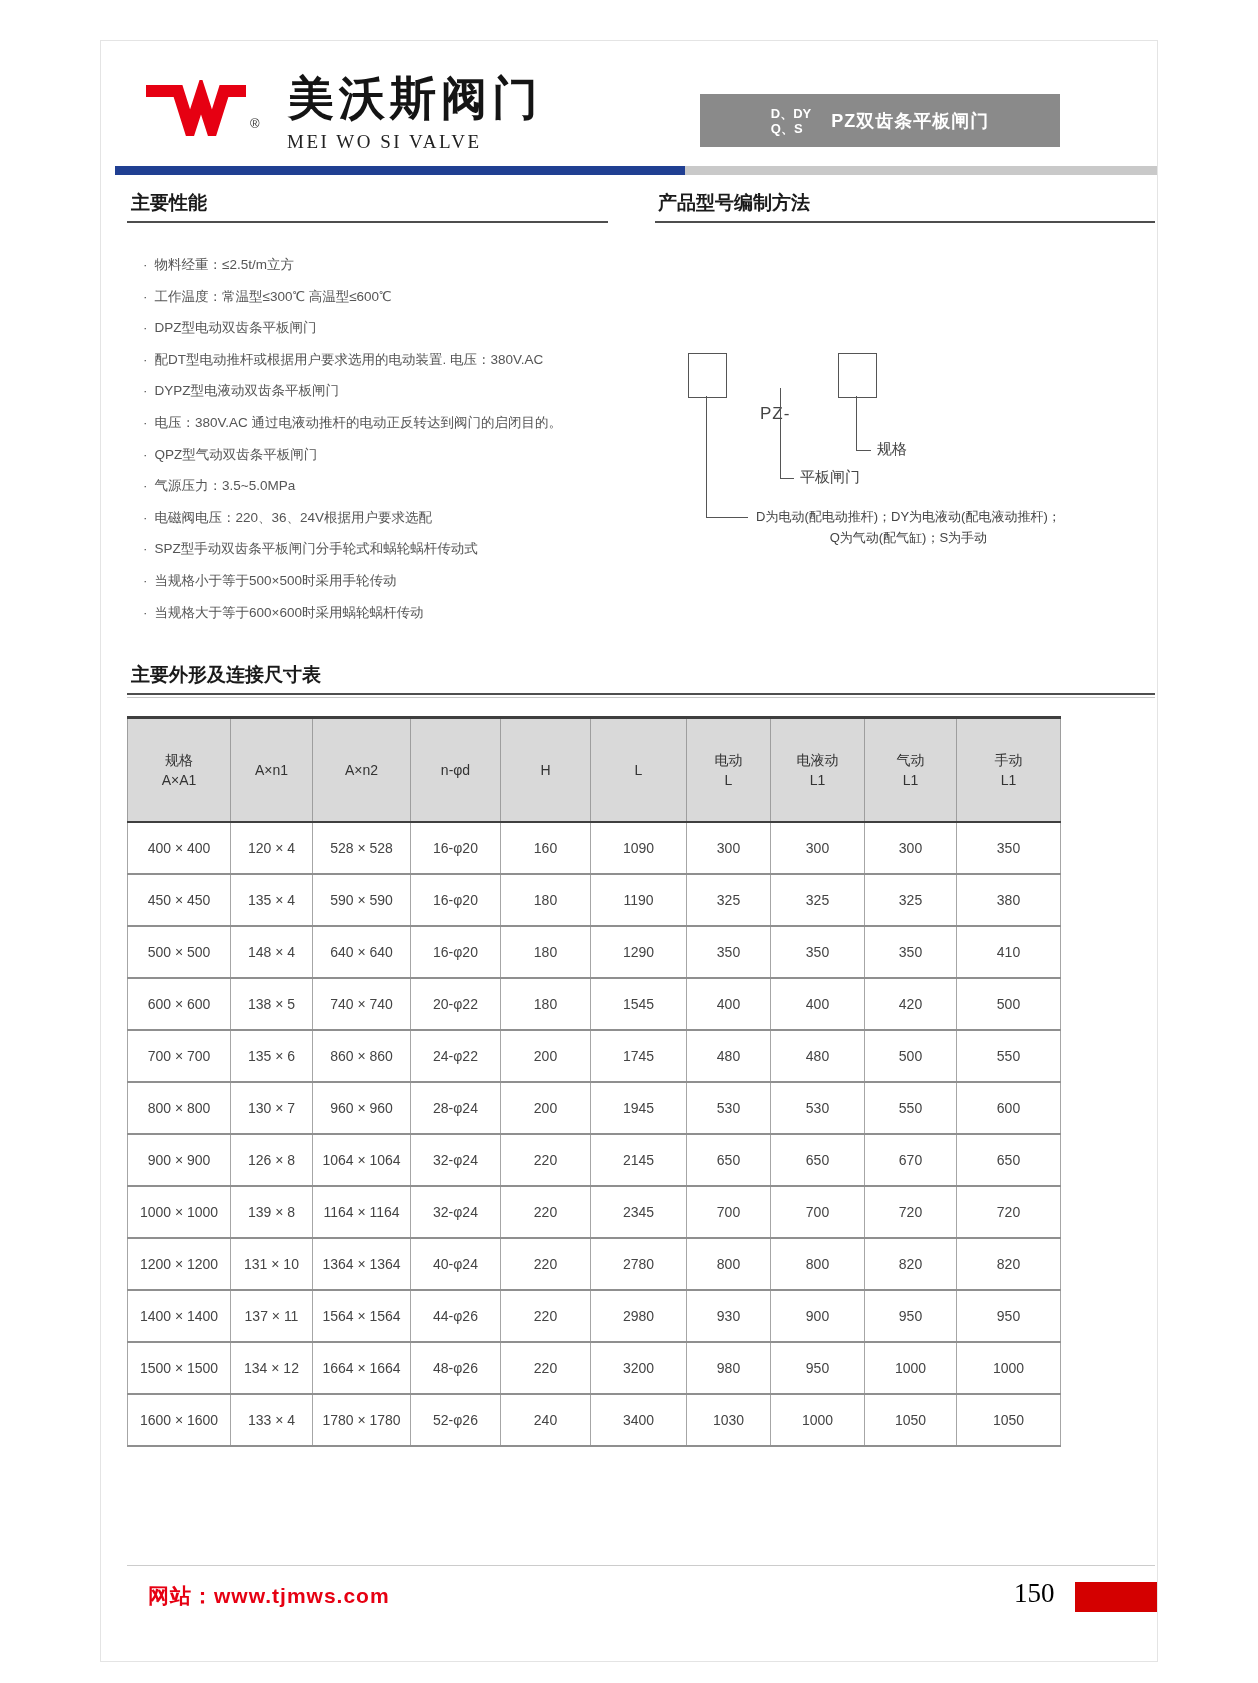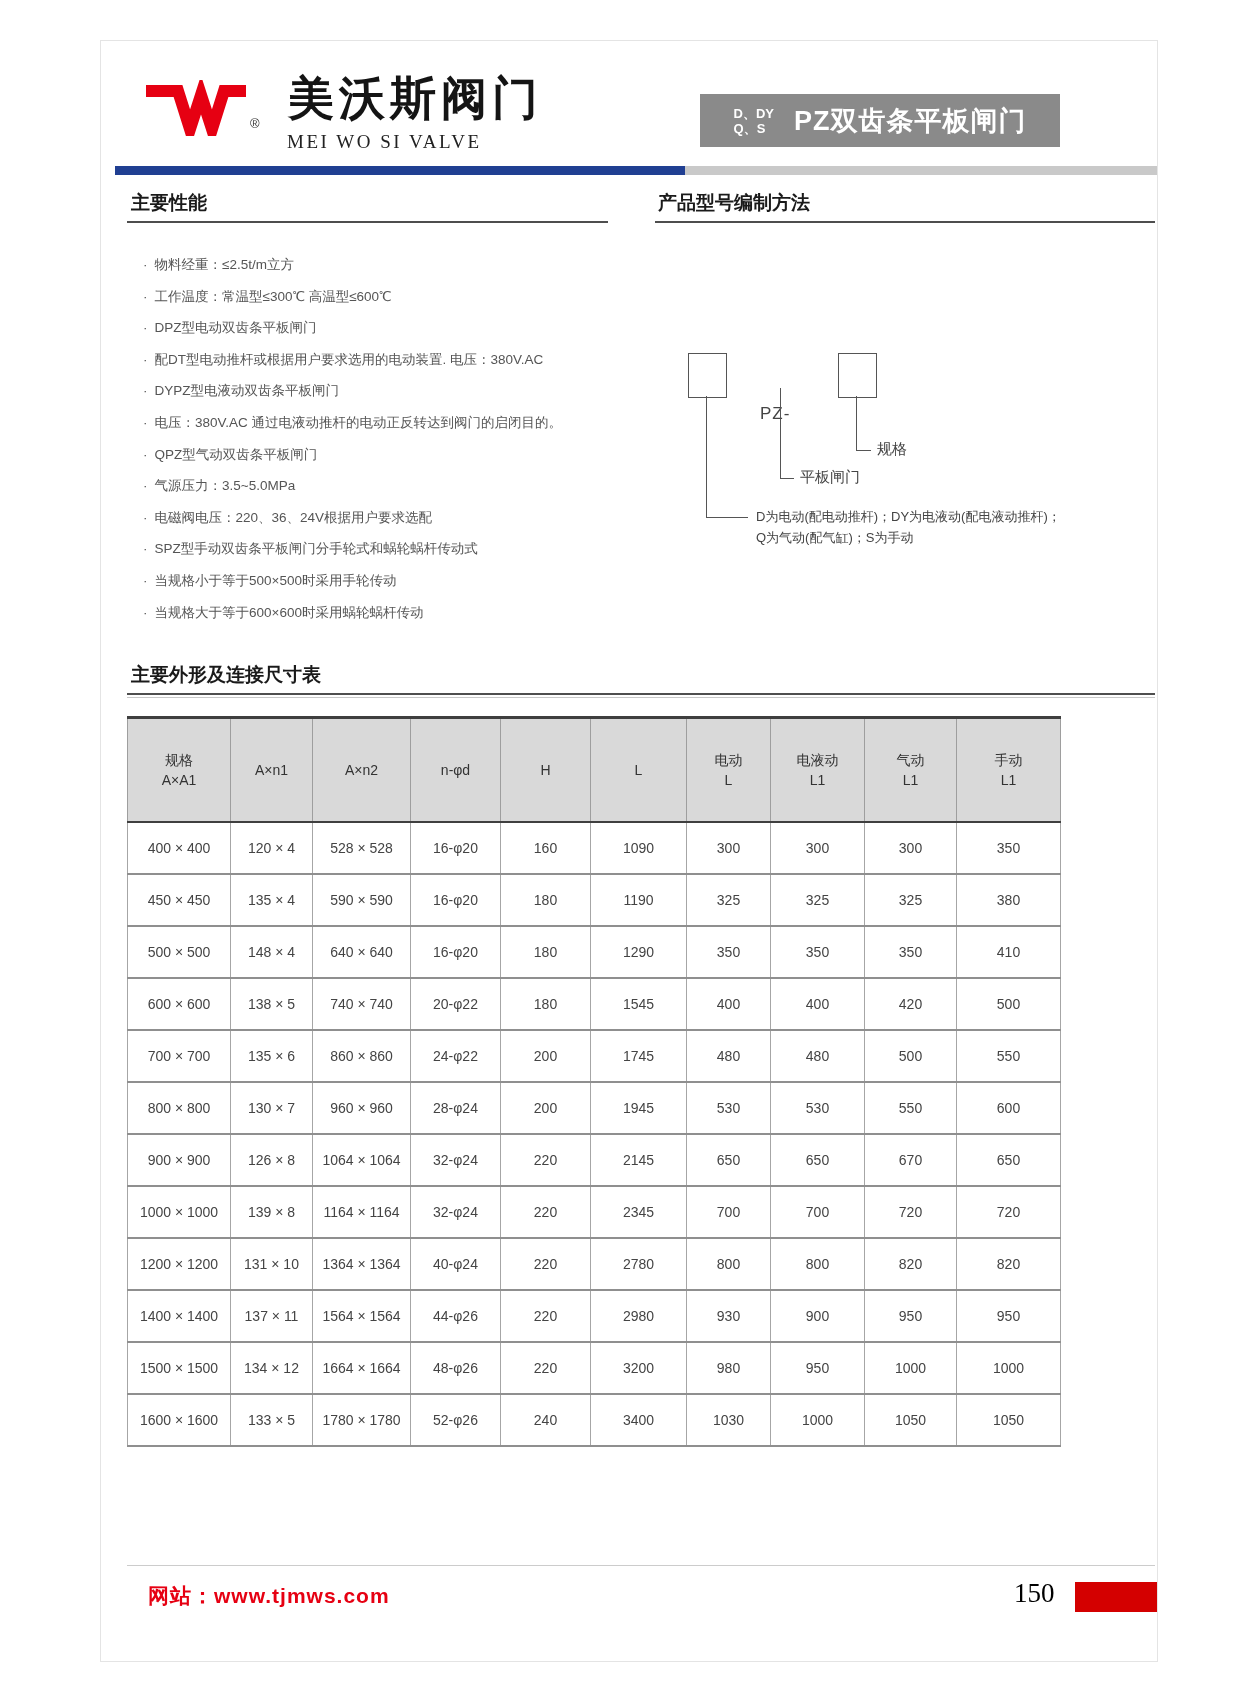--- a/index.html
+++ b/index.html
@@ -11,21 +11,21 @@
   
   .logo-mark{position:absolute;left:146px;top:80px;}
   .reg-mark{position:absolute;left:250px;top:116px;font-size:13px;color:#333;}
   .brand-cn{position:absolute;left:288px;top:68px;font-family:"Liberation Serif",serif;
         font-weight:700;font-size:46px;letter-spacing:5px;color:#141414;white-space:nowrap;}
   .brand-en{position:absolute;left:287px;top:131px;font-family:"Liberation Serif",serif;
         font-size:19px;letter-spacing:2.5px;color:#222;white-space:nowrap;}
   .banner{position:absolute;left:700px;top:94px;width:360px;height:53px;background:#8a8a8a;
         display:flex;align-items:center;justify-content:center;gap:20px;}
   .banner-codes{color:#fff;font-size:13px;font-weight:700;line-height:15px;text-align:left;white-space:nowrap;}
-  .banner-title{color:#fff;font-size:27px;font-weight:700;letter-spacing:1px;white-space:nowrap;}
+  .banner-title{color:#fff;font-size:18px;font-weight:700;letter-spacing:1px;white-space:nowrap;}
   .bar-blue{position:absolute;left:115px;top:166px;width:570px;height:9px;background:#203f92;}
   .bar-gray{position:absolute;left:685px;top:166px;width:472px;height:9px;background:#c9c9c9;}
 
   
   .sec-heading{position:absolute;font-size:19px;font-weight:700;color:#1a1a1a;white-space:nowrap;}
   .rule{position:absolute;height:2px;background:#4e4e4e;}
   .rule-light{position:absolute;height:1px;background:#c8c8c8;}
 
   
   .perf-list{position:absolute;left:131px;top:237px;margin:12px;padding:0;list-style:none;}
@@ -42,21 +42,21 @@
   .hline{position:absolute;height:0;border-top:1.5px solid #555;}
   .stem-left{left:96px;top:96px;height:121px;}
   .elbow-left{left:96px;top:217px;width:42px;}
   .stem-pz{left:170px;top:88px;height:90px;}
   .elbow-pz{left:170px;top:178px;width:14px;}
   .stem-right{left:246px;top:96px;height:54px;}
   .elbow-right{left:246px;top:150px;width:15px;}
   .dlabel{position:absolute;font-size:15px;color:#444;white-space:nowrap;}
   .dlabel-spec{left:267px;top:140px;}
   .dlabel-valve{left:190px;top:168px;}
-  .dnote{position:absolute;left:146px;top:207px;font-size:13px;color:#444;line-height:20.5px;white-space:nowrap;}
+  .dnote{position:absolute;left:146px;top:207px;font-size:13px;color:#444;line-height:20.5px;white-space:nowrap;text-align:center;}
 
   
   .dim-table{position:absolute;left:127px;top:716px;width:933px;border-collapse:collapse;table-layout:fixed;
         border-top:3px solid #3f3f3f;border-bottom:2px solid #8f8f8f;}
   .dim-table th{height:100px;background:#d9d9d9;border:1px solid #9e9e9e;border-bottom:2px solid #3f3f3f;
         font-weight:400;font-size:14px;color:#333;text-align:center;vertical-align:middle;line-height:20px;}
   .dim-table td{height:48px;background:#fff;border:1px solid #a6a6a6;border-bottom:2px solid #8f8f8f;
         font-size:14px;color:#444;text-align:center;vertical-align:middle;white-space:nowrap;}
 
   
@@ -315,21 +315,21 @@
           <td>48-φ26</td>
           <td>220</td>
           <td>3200</td>
           <td>980</td>
           <td>950</td>
           <td>1000</td>
           <td>1000</td>
         </tr>
         <tr>
           <td>1600 × 1600</td>
-          <td>133 × 5</td>
+          <td>133 × 4</td>
           <td>1780 × 1780</td>
           <td>52-φ26</td>
           <td>240</td>
           <td>3400</td>
           <td>1030</td>
           <td>1000</td>
           <td>1050</td>
           <td>1050</td>
         </tr>
       </tbody>

